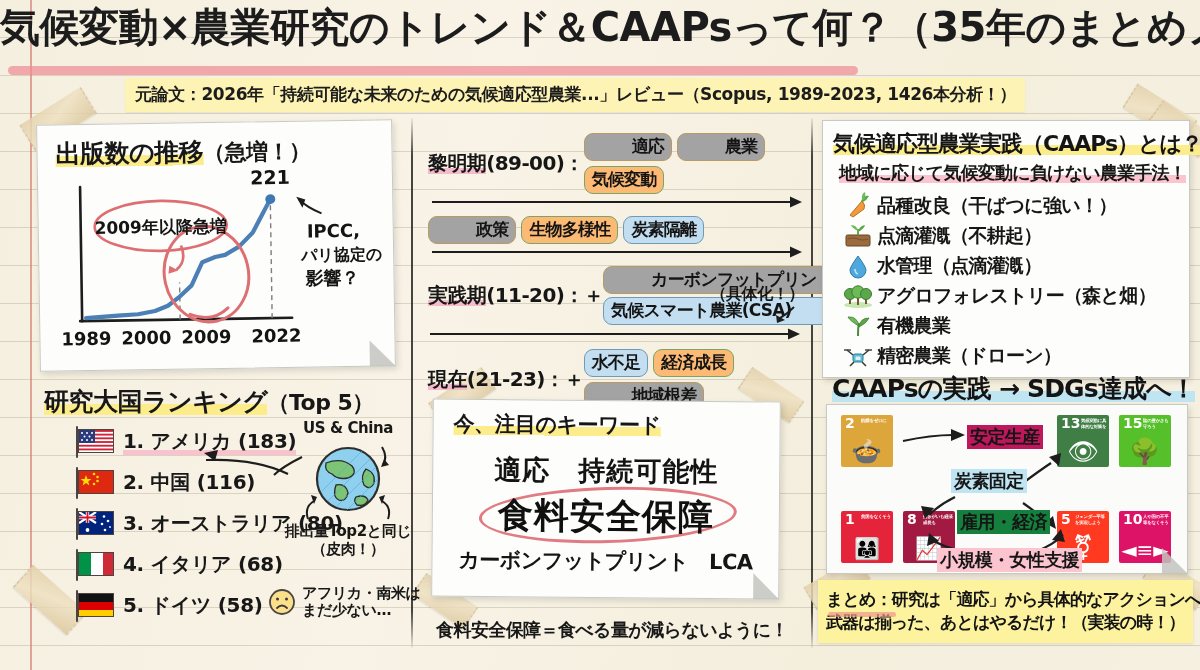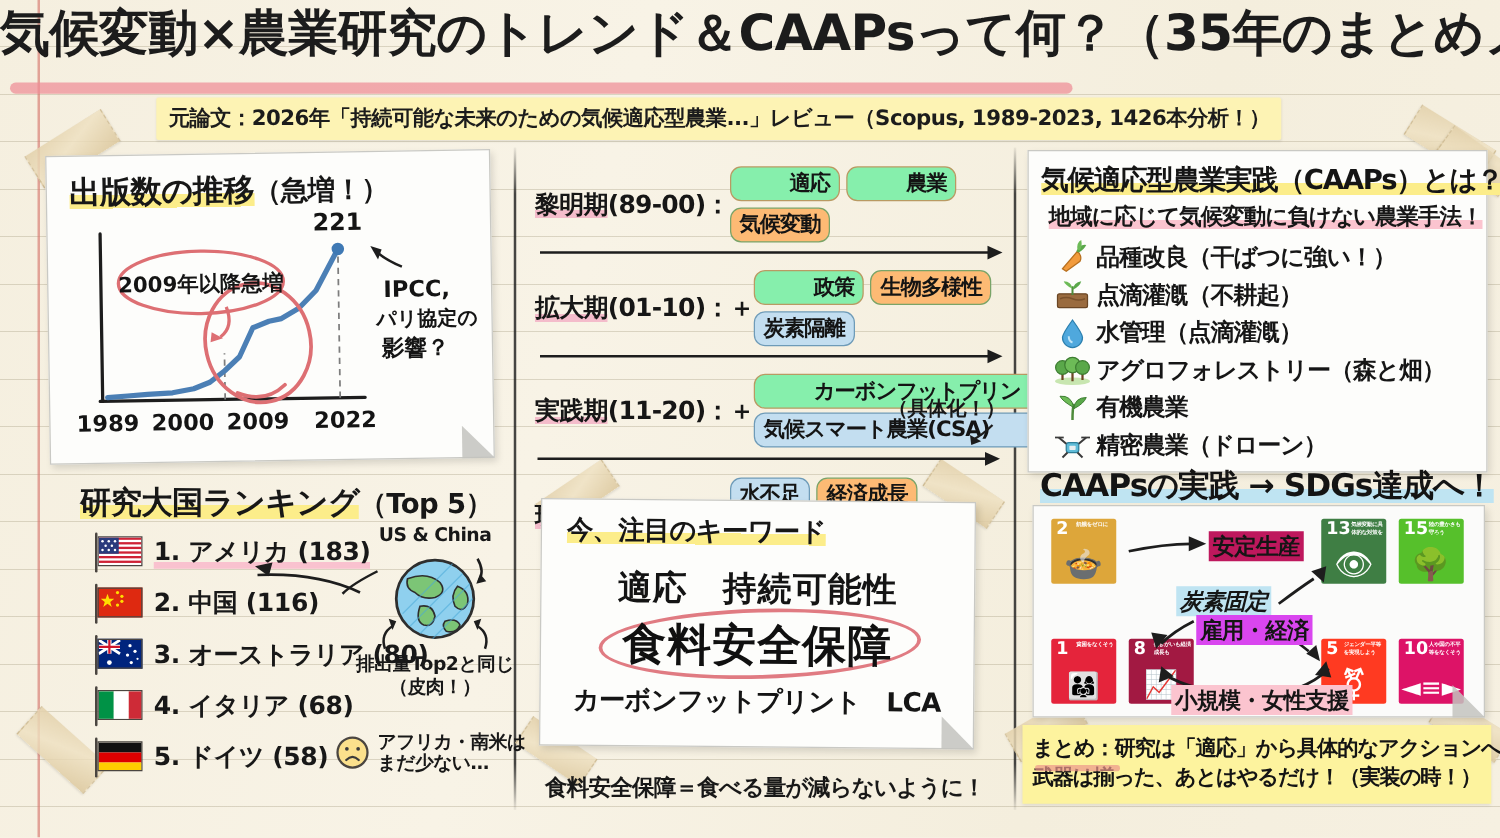--- a/index.html
+++ b/index.html
@@ -82,21 +82,21 @@
   .sec-title { font-size: 25px; font-weight: bold; color: #171717; letter-spacing: -0.5px; }
   .sec-title .sub { font-size: 22px; }
 
   
   #chart-card { left: 38px; top: 122px; width: 356px; height: 247px; transform: rotate(-0.9deg); }
   #chart-title { position: absolute; left: 18px; top: 12px; }
   #chart-svg { position: absolute; left: 0; top: 44px; }
 
   
   #rank-block { position: absolute; left: 40px; top: 385px; width: 375px; }
-  #rank-title { margin-left: 24px; }
+  #rank-title { margin-left: 4px; }
   .rank-row { display: flex; align-items: center; gap: 9px; margin-left: 36px; margin-top: 6px; height: 35px; }
   .flag { width: 38px; height: 26px; position: relative; flex: 0 0 auto; }
   .flag .pole { position: absolute; left: 0; top: -3px; width: 2px; height: 32px; background: #4a4540; border-radius: 1px; }
   .flag .cloth { position: absolute; left: 2px; top: 0; width: 36px; height: 24px; border: 1px solid #4a4540; overflow: hidden; }
   .rank-text { font-size: 20px; font-weight: bold; color: #181818; white-space: nowrap; letter-spacing: -0.3px; }
   .rank-text.first { background: linear-gradient(transparent 80%, #f9c2cf 80%, #f9c2cf 100%); }
 
   #globe-note { position: absolute; left: 278px; top: 420px; width: 140px; text-align: center; }
   .note-txt { font-size: 15px; font-weight: bold; color: #181818; line-height: 1.15; letter-spacing: -0.4px; white-space: nowrap; }
   #sad-note { position: absolute; left: 268px; top: 585px; display: flex; align-items: center; gap: 6px; }
@@ -105,21 +105,21 @@
   #theme-block { position: absolute; left: 428px; top: 128px; width: 378px; }
   .era-row { display: flex; align-items: center; margin-top: 5px; }
   .era-label { font-size: 20px; font-weight: bold; color: #161616; white-space: nowrap; letter-spacing: -0.6px; }
   .era-label .era-name { background: linear-gradient(transparent 72%, #f4bccb 72%, #f4bccb 97%, transparent 97%); }
   .tags { display: flex; align-items: center; gap: 5px; flex-wrap: wrap; }
   .tag {
     font-size: 17px; font-weight: bold; color: #141414;
     padding: 1px 7px 2px; border-radius: 9px;
     border: 1.6px solid #7d7158; white-space: nowrap; letter-spacing: -0.8px;
   }
-  .t-orange { background: #86efac; border-color: #b99a63; padding-left: 47px; }
+  .t-orange { background: #a3a3a3; border-color: #b99a63; padding-left: 47px; }
   .t-green  { background: #fdba74; border-color: #7aa468; }
   .t-blue   { background: #c3def0; border-color: #6e9bb8; }
   .arrow-line { position: relative; height: 16px; margin: 1px 0 0 2px; }
 
   
   #kw-card { left: 432px; top: 400px; width: 348px; height: 198px; transform: rotate(0.5deg); }
   #kw-title { position: absolute; left: 20px; top: 10px; font-size: 21px; font-weight: bold; color: #161616; letter-spacing: -0.5px; }
   #kw-row1 { position: absolute; left: 0; top: 52px; width: 100%; text-align: center; font-size: 27px; font-weight: bold; color: #141414; letter-spacing: 1px; }
   #kw-big  { position: absolute; left: 0; top: 92px; width: 100%; text-align: center; font-size: 35px; font-weight: bold; color: #101010; letter-spacing: 1px; }
   #kw-ellipse { position: absolute; left: 46px; top: 86px; width: 258px; height: 56px; border: 3.2px solid #e07b82; border-radius: 50%; transform: rotate(-2deg); }
@@ -383,23 +383,20 @@
       <span class="tag t-orange">農業</span>
       <span class="tag t-green">気候変動</span>
     </span>
   </div>
   <svg class="arrow-line" width="378" height="14">
     <path d="M2 7 L362 7" stroke="#1d1d1d" stroke-width="2"></path>
       <path d="M360 1.5 L372 7 L360 12.5 Z" fill="#1d1d1d"></path>
   </svg>
 
   <div class="era-row">
-    <span class="era-label">
-      <span class="era-name">拡大期</span><span>(01-10)：＋</span>
-    </span>
     <span class="tags">
       <span class="tag t-orange">政策</span>
       <span class="tag t-green">生物多様性</span>
       <span class="tag t-blue">炭素隔離</span>
     </span>
   </div>
   <svg class="arrow-line" width="378" height="14">
     <path d="M2 7 L362 7" stroke="#1d1d1d" stroke-width="2"></path>
       <path d="M360 1.5 L372 7 L360 12.5 Z" fill="#1d1d1d"></path>
   </svg>
@@ -593,22 +590,22 @@
     <path d="M98 114 l -4 -13 l 13 2 z" fill="#1d1d1d"></path>
     <path d="M196 98 q 14 10 24 18" stroke="#1d1d1d" stroke-width="2.2" fill="none"></path>
     <path d="M218 118 l 11 6 l -3 -13 z" fill="#1d1d1d"></path>
     <path d="M134 146 q -18 -4 -30 -12" stroke="#1d1d1d" stroke-width="2.2" fill="none"></path>
     <path d="M102 128 l -2 13 l 12 -5 z" fill="#1d1d1d"></path>
     <path d="M210 146 q 16 -6 26 -16" stroke="#1d1d1d" stroke-width="2.2" fill="none"></path>
     <path d="M234 124 l 4 13 l -13 -2 z" fill="#1d1d1d"></path>
   </svg>
 
   <span class="sdg-label" style="left:140px; top:20px;  background:#be185d;">安定生産</span>
-  <span class="sdg-label" style="left:114px; top:64px;  background:#bfe4f2;font-style:italic;">炭素固定</span>
-  <span class="sdg-label" style="left:130px; top:87px; background:#d946ef;">雇用・経済</span>
+  <span class="sdg-label" style="left:124px; top:64px;  background:#bfe4f2;">炭素固定</span>
+  <span class="sdg-label" style="left:130px; top:105px; background:#15803d;">雇用・経済</span>
   <span class="sdg-label" style="left:110px; top:143px; background:#fbc4cf;">小規模・女性支援</span>
 
   <div class="curl"></div>
 </div>
 
 <div id="summary-box">
   <div class="sum-line">まとめ：研究は「適応」から具体的なアクションへ！</div>
   <div class="sum-line l2">武器は揃った、あとはやるだけ！（実装の時！）</div>
   <div id="sum-ul"></div>
 </div>

